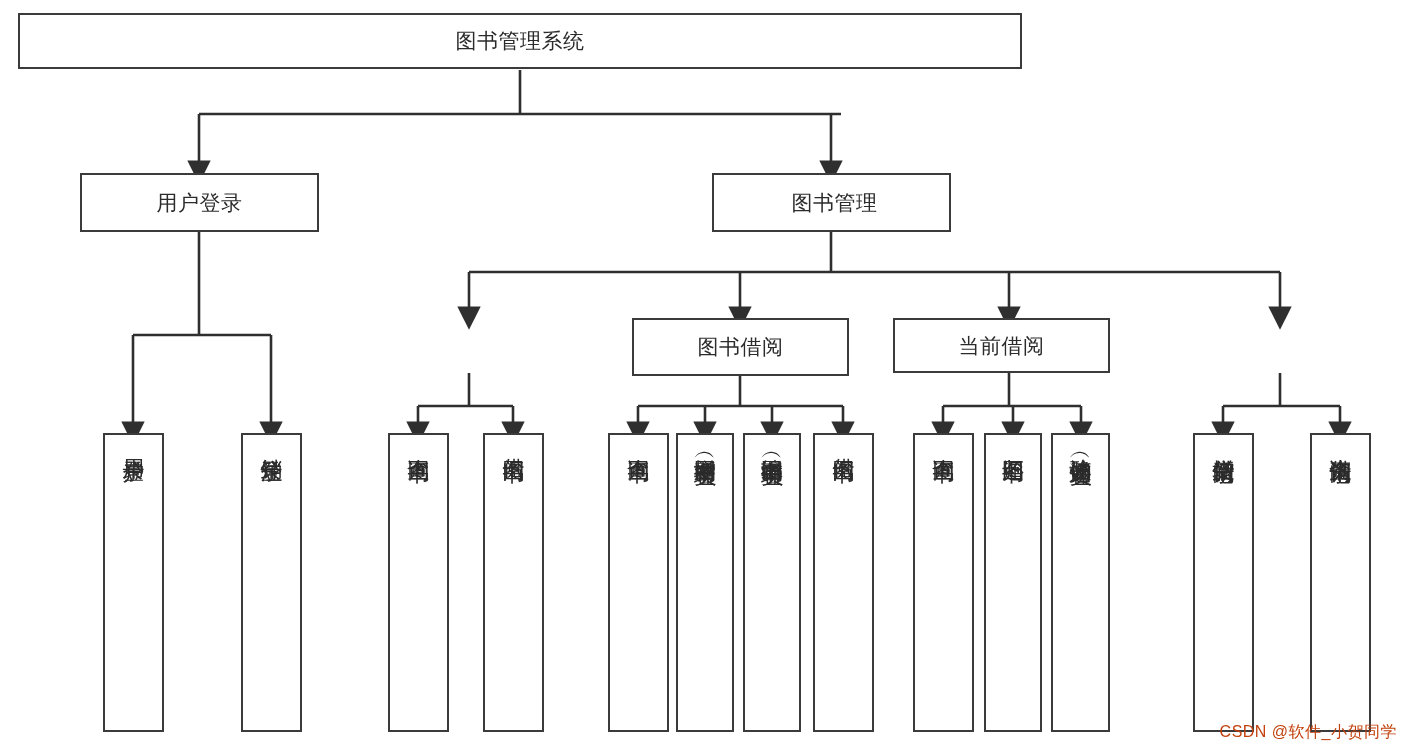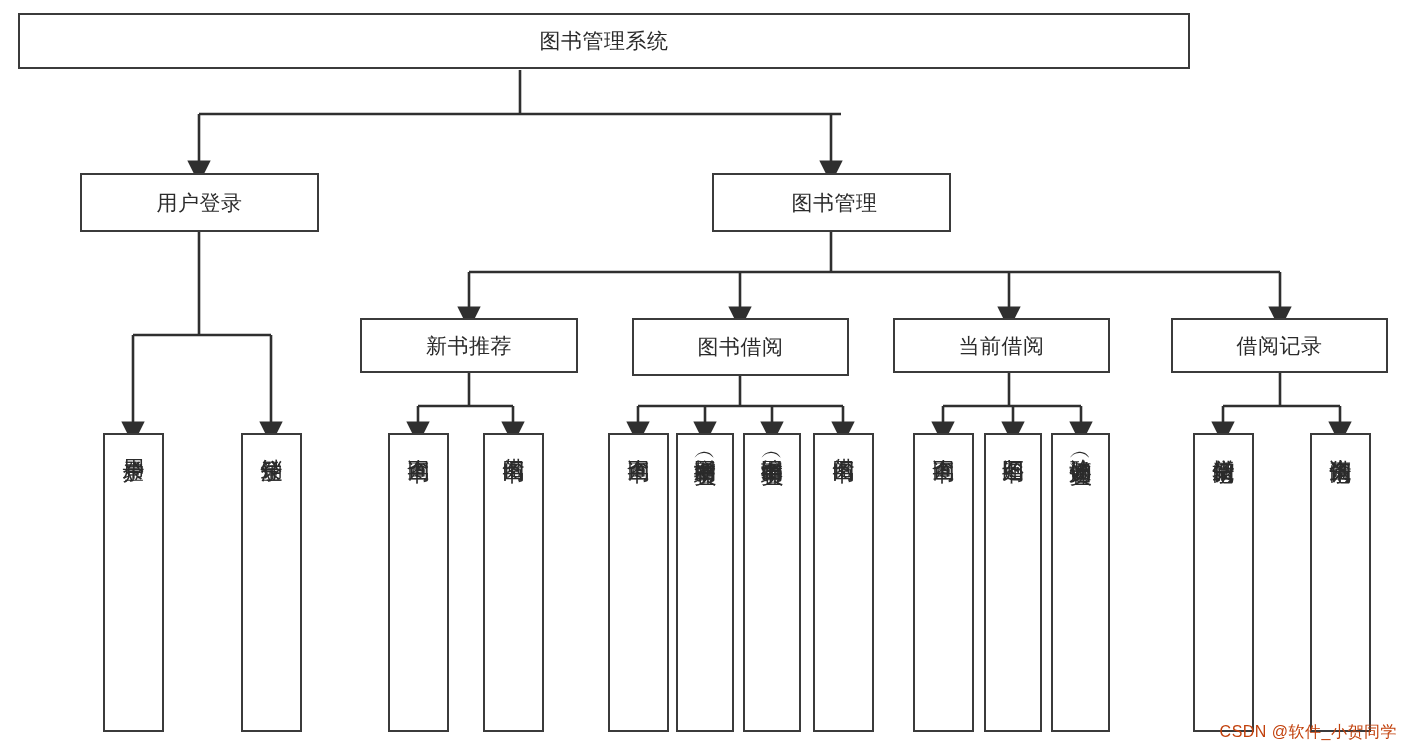--- a/index.html
+++ b/index.html
@@ -112,47 +112,41 @@
       <path d="M1013,406 L1013,424" marker-end="url(#arrow)"></path>
       <path d="M1081,406 L1081,424" marker-end="url(#arrow)"></path>
 
       <path d="M1280,373 L1280,406"></path>
       <path d="M1223,406 L1340,406"></path>
       <path d="M1223,406 L1223,424" marker-end="url(#arrow)"></path>
       <path d="M1340,406 L1340,424" marker-end="url(#arrow)"></path>
     </g>
   </svg>
 
-  <div class="node root" style="left:18px;top:13px;width:1172px;height:56px;">
+  <div class="node root" style="left:18px;top:13px;width:1004px;height:56px;">
     <span class="hlabel">图书管理系统</span>
   </div>
 
   <div class="node" style="left:80px;top:173px;width:239px;height:59px;">
     <span class="hlabel">用户登录</span>
   </div>
 
   <div class="node" style="left:712px;top:173px;width:239px;height:59px;padding-left:6px;">
     <span class="hlabel">图书管理</span>
   </div>
 
-  <div class="node" style="left:360px;top:318px;width:218px;height:55px;">
-    <span class="hlabel">新书推荐</span>
-  </div>
 
   <div class="node" style="left:632px;top:318px;width:217px;height:58px;">
     <span class="hlabel">图书借阅</span>
   </div>
 
   <div class="node" style="left:893px;top:318px;width:217px;height:55px;">
     <span class="hlabel">当前借阅</span>
   </div>
 
-  <div class="node" style="left:1171px;top:318px;width:217px;height:55px;">
-    <span class="hlabel">借阅记录</span>
-  </div>
 
   <div class="node leaf" style="left:103px;top:433px;width:61px;height:299px;">
     <span class="vlabel">用户登录</span>
   </div>
 
   <div class="node leaf" style="left:241px;top:433px;width:61px;height:299px;">
     <span class="vlabel">注销登录</span>
   </div>
 
   <div class="node leaf" style="left:388px;top:433px;width:61px;height:299px;">

